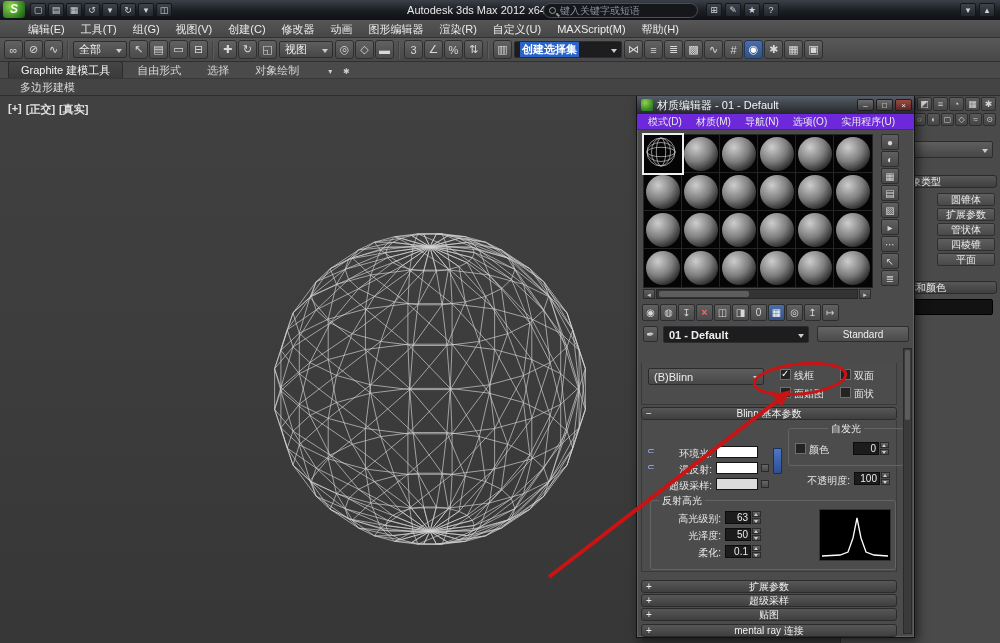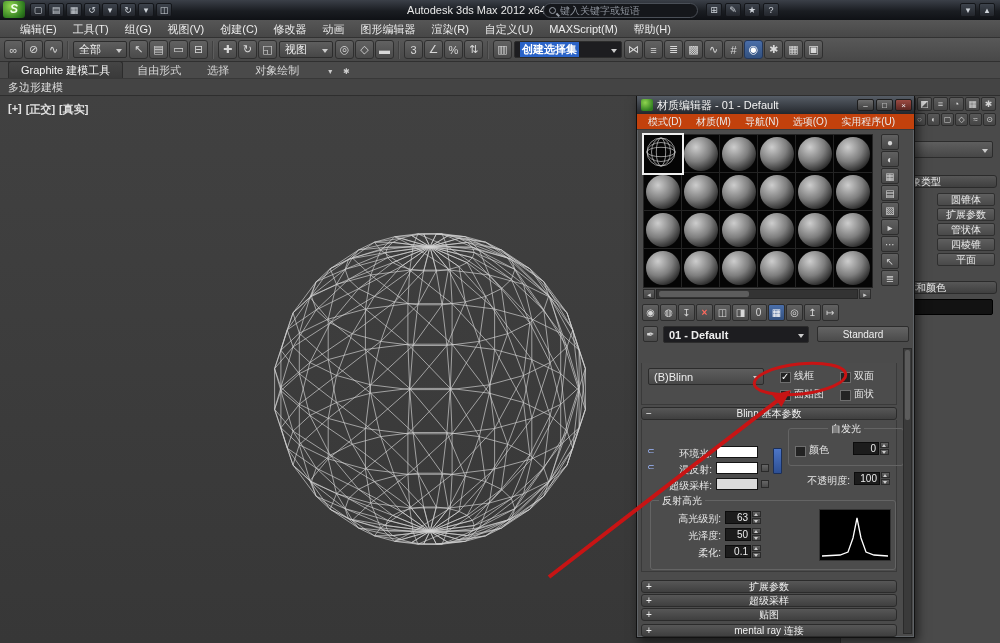--- a/index.html
+++ b/index.html
@@ -23,21 +23,21 @@
     border:1px solid #4a4f57; border-radius:8px; display:flex; align-items:center; padding:0 5px; gap:4px; }
   .mag { width:7px; height:7px; border:1.5px solid #9aa0a8; border-radius:50%; position:relative; flex:0 0 auto; }
   .mag::after { content:""; position:absolute; left:6px; top:6px; width:4px; height:1.5px; background:#9aa0a8; transform:rotate(45deg); }
   .search input { background:transparent; border:none; outline:none; color:#cfd3d9; font-size:10px; width:120px; }
   .search input::placeholder { color:#8d939c; }
   .infocenter { position:absolute; left:706px; top:3px; display:flex; gap:3px; }
   .corner-icons { position:absolute; right:5px; top:3px; display:flex; gap:3px; }
 
   
   .menubar { position:absolute; left:0; top:20px; width:1000px; height:18px; z-index:30;
-    background:linear-gradient(#565656,#474747); border-bottom:1px solid #323232; display:flex; align-items:center; padding-left:12px; }
+    background:linear-gradient(#565656,#474747); border-bottom:1px solid #323232; display:flex; align-items:center; padding-left:20px; }
   .menubar span { font-size:11px; color:#ececec; padding:0 8px; line-height:18px; }
 
   
   .main-toolbar { position:absolute; left:0; top:38px; width:1000px; height:24px; z-index:30;
     background:linear-gradient(#585858,#484848); border-bottom:1px solid #303030;
     display:flex; align-items:center; gap:2px; padding:0 4px; }
   .run { display:flex; gap:1px; }
   .tb { width:19px; height:19px; display:flex; align-items:center; justify-content:center; font-size:11px;
     color:#d8d8d8; background:linear-gradient(180deg,#626262,#4a4a4a); border:1px solid #2f2f2f; border-radius:3px; }
   .tb.active { background:linear-gradient(#4a6ea9,#33517f); border-color:#22375c; color:#fff; }
@@ -50,21 +50,21 @@
   .dd.dark .selval { background:#2a63c8; color:#fff; padding:0 2px; }
 
   
   .ribbon { position:absolute; left:0; top:62px; width:1000px; height:17px; z-index:30; background:#4a4a4a;
     border-bottom:1px solid #383838; display:flex; align-items:flex-end; gap:2px; padding-left:8px; }
   .ribbon .rtab { font-size:11px; color:#d6d6d6; padding:1px 12px; line-height:14px; }
   .ribbon .rtab.active { background:linear-gradient(#454545,#3a3a3a); border:1px solid #2c2c2c; border-bottom:none;
     border-radius:3px 3px 0 0; color:#f4f4f4; }
   .ribbon .ric { width:14px; height:13px; font-size:8px; color:#ccc; display:flex; align-items:center; justify-content:center; }
   .subtab { position:absolute; left:0; top:79px; width:1000px; height:17px; z-index:30; background:#444444;
-    border-bottom:1px solid #2e2e2e; display:flex; align-items:center; padding-left:8px; }
+    border-bottom:1px solid #2e2e2e; display:flex; align-items:center; padding-left:20px; }
   .subtab span { font-size:11px; color:#dcdcdc; }
 
   
   .viewport { position:absolute; left:0; top:96px; width:1000px; height:547px; z-index:1;
     background:linear-gradient(#414141,#373737); }
   #wire-sphere { position:absolute; left:0; top:0; }
   .vp-nav { position:absolute; left:8px; top:6px; display:flex; gap:4px; z-index:2; }
   .vp-nav span { font-size:11px; font-weight:bold; color:#e2e2e2; }
 
   
@@ -97,21 +97,21 @@
   .me-titlebar { position:absolute; left:0; top:0; width:100%; height:18px;
     background:linear-gradient(#565d66,#24272c); display:flex; align-items:center; padding:4px 2px; }
   .me-appicon { width:12px; height:12px; border-radius:2px; margin:0 4px 0 2px;
     background:radial-gradient(circle at 35% 30%,#8fd44f,#2e7d1f 75%); }
   .me-title { font-size:11px; color:#f2f2f2; flex:1 1 auto; white-space:nowrap; overflow:hidden; }
   .wbtn { width:17px; height:12px; margin-left:2px; background:linear-gradient(#6e6e6e,#3c3c3c);
     border:1px solid #1d1d1d; border-radius:2px; position:relative; color:#eee; font-size:8px; text-align:center; line-height:11px; }
   .wbtn.min::after { content:"–"; } .wbtn.max::after { content:"□"; }
   .wbtn.close { background:linear-gradient(#9b4a42,#5e2722); } .wbtn.close::after { content:"×"; }
   .me-menus { position:absolute; left:0; top:18px; width:100%; height:16px; display:flex; padding-left:4px;
-    background:#c2410c; border-bottom:1px solid #3a3a3a; }
+    background:#6d28d9; border-bottom:1px solid #3a3a3a; }
   .me-menus span { font-size:10px; color:#e9e9e9; padding:0 7px; line-height:16px; }
   .me-samples { position:absolute; left:6px; top:38px; width:228px; height:152px; background:#000;
     display:grid; grid-template-columns:repeat(6,38px); grid-auto-rows:38px; border:1px solid #202020; }
   .slot { width:38px; height:38px; background:#050505; outline:1px solid #242424; position:relative; }
   .slot .ball { width:34px; height:34px; border-radius:50%; margin:2px;
     background:radial-gradient(circle at 35% 30%,#cdcdcd,#7e7e7e 45%,#242424 80%); }
   .slot.sel { outline:2px solid #efefef; z-index:1; }
   .me-strip { position:absolute; left:244px; top:38px; width:18px; display:flex; flex-direction:column; gap:1px; }
   .vi { width:18px; height:16px; display:flex; align-items:center; justify-content:center; font-size:10px; color:#d6d6d6;
     background:linear-gradient(#606060,#484848); border:1px solid #2d2d2d; border-radius:2px; }
@@ -128,21 +128,21 @@
   .me-namerow { position:absolute; left:0; top:230px; width:100%; height:17px; }
   .eyedrop { position:absolute; left:6px; top:0; width:15px; height:16px; display:flex; align-items:center;
     justify-content:center; font-size:10px; color:#d8d8d8; background:linear-gradient(#616161,#4a4a4a);
     border:1px solid #2d2d2d; border-radius:2px; }
   .me-name-dd { position:absolute; left:26px; top:0; width:146px; }
   .me-type-btn { position:absolute; left:180px; top:0; width:92px; height:16px; background:linear-gradient(#646464,#4b4b4b);
     border:1px solid #2d2d2d; border-radius:2px; font-size:10px; color:#efefef; text-align:center; line-height:15px; }
   .ro-head { position:absolute; left:4px; width:256px; }
   .ro-body { position:absolute; left:4px; width:256px; background:#4c4c4c; border:1px solid #3a3a3a; border-top:none; }
   .shader-dd { position:absolute; left:6px; top:5px; width:116px; }
-  .cbrow { position:absolute; display:flex; align-items:flex-end; gap:3px; }
+  .cbrow { position:absolute; display:flex; align-items:flex-start; gap:3px; }
   .cb { width:11px; height:11px; background:#232323; border:1px solid #6e6e6e; position:relative; flex:0 0 auto; }
   .cb.checked::after { content:"✓"; position:absolute; left:0; top:-2px; color:#fff; font-size:10px; }
   .cbl { font-size:10px; color:#e6e6e6; white-space:nowrap; }
   .lbl { font-size:10px; color:#e6e6e6; }
   .rt { text-align:right; display:inline-block; }
   .swatch { height:12px; border:1px solid #141414; display:inline-block; }
   .spinner { display:inline-flex; height:13px; }
   .spinner .val { background:#1c1c1c; color:#eaeaea; font-size:10px; min-width:26px; text-align:right;
     padding:0 2px; border:1px solid #0c0c0c; line-height:11px; }
   .spinner .ud { width:9px; display:flex; flex-direction:column; gap:1px; margin-left:1px; }

